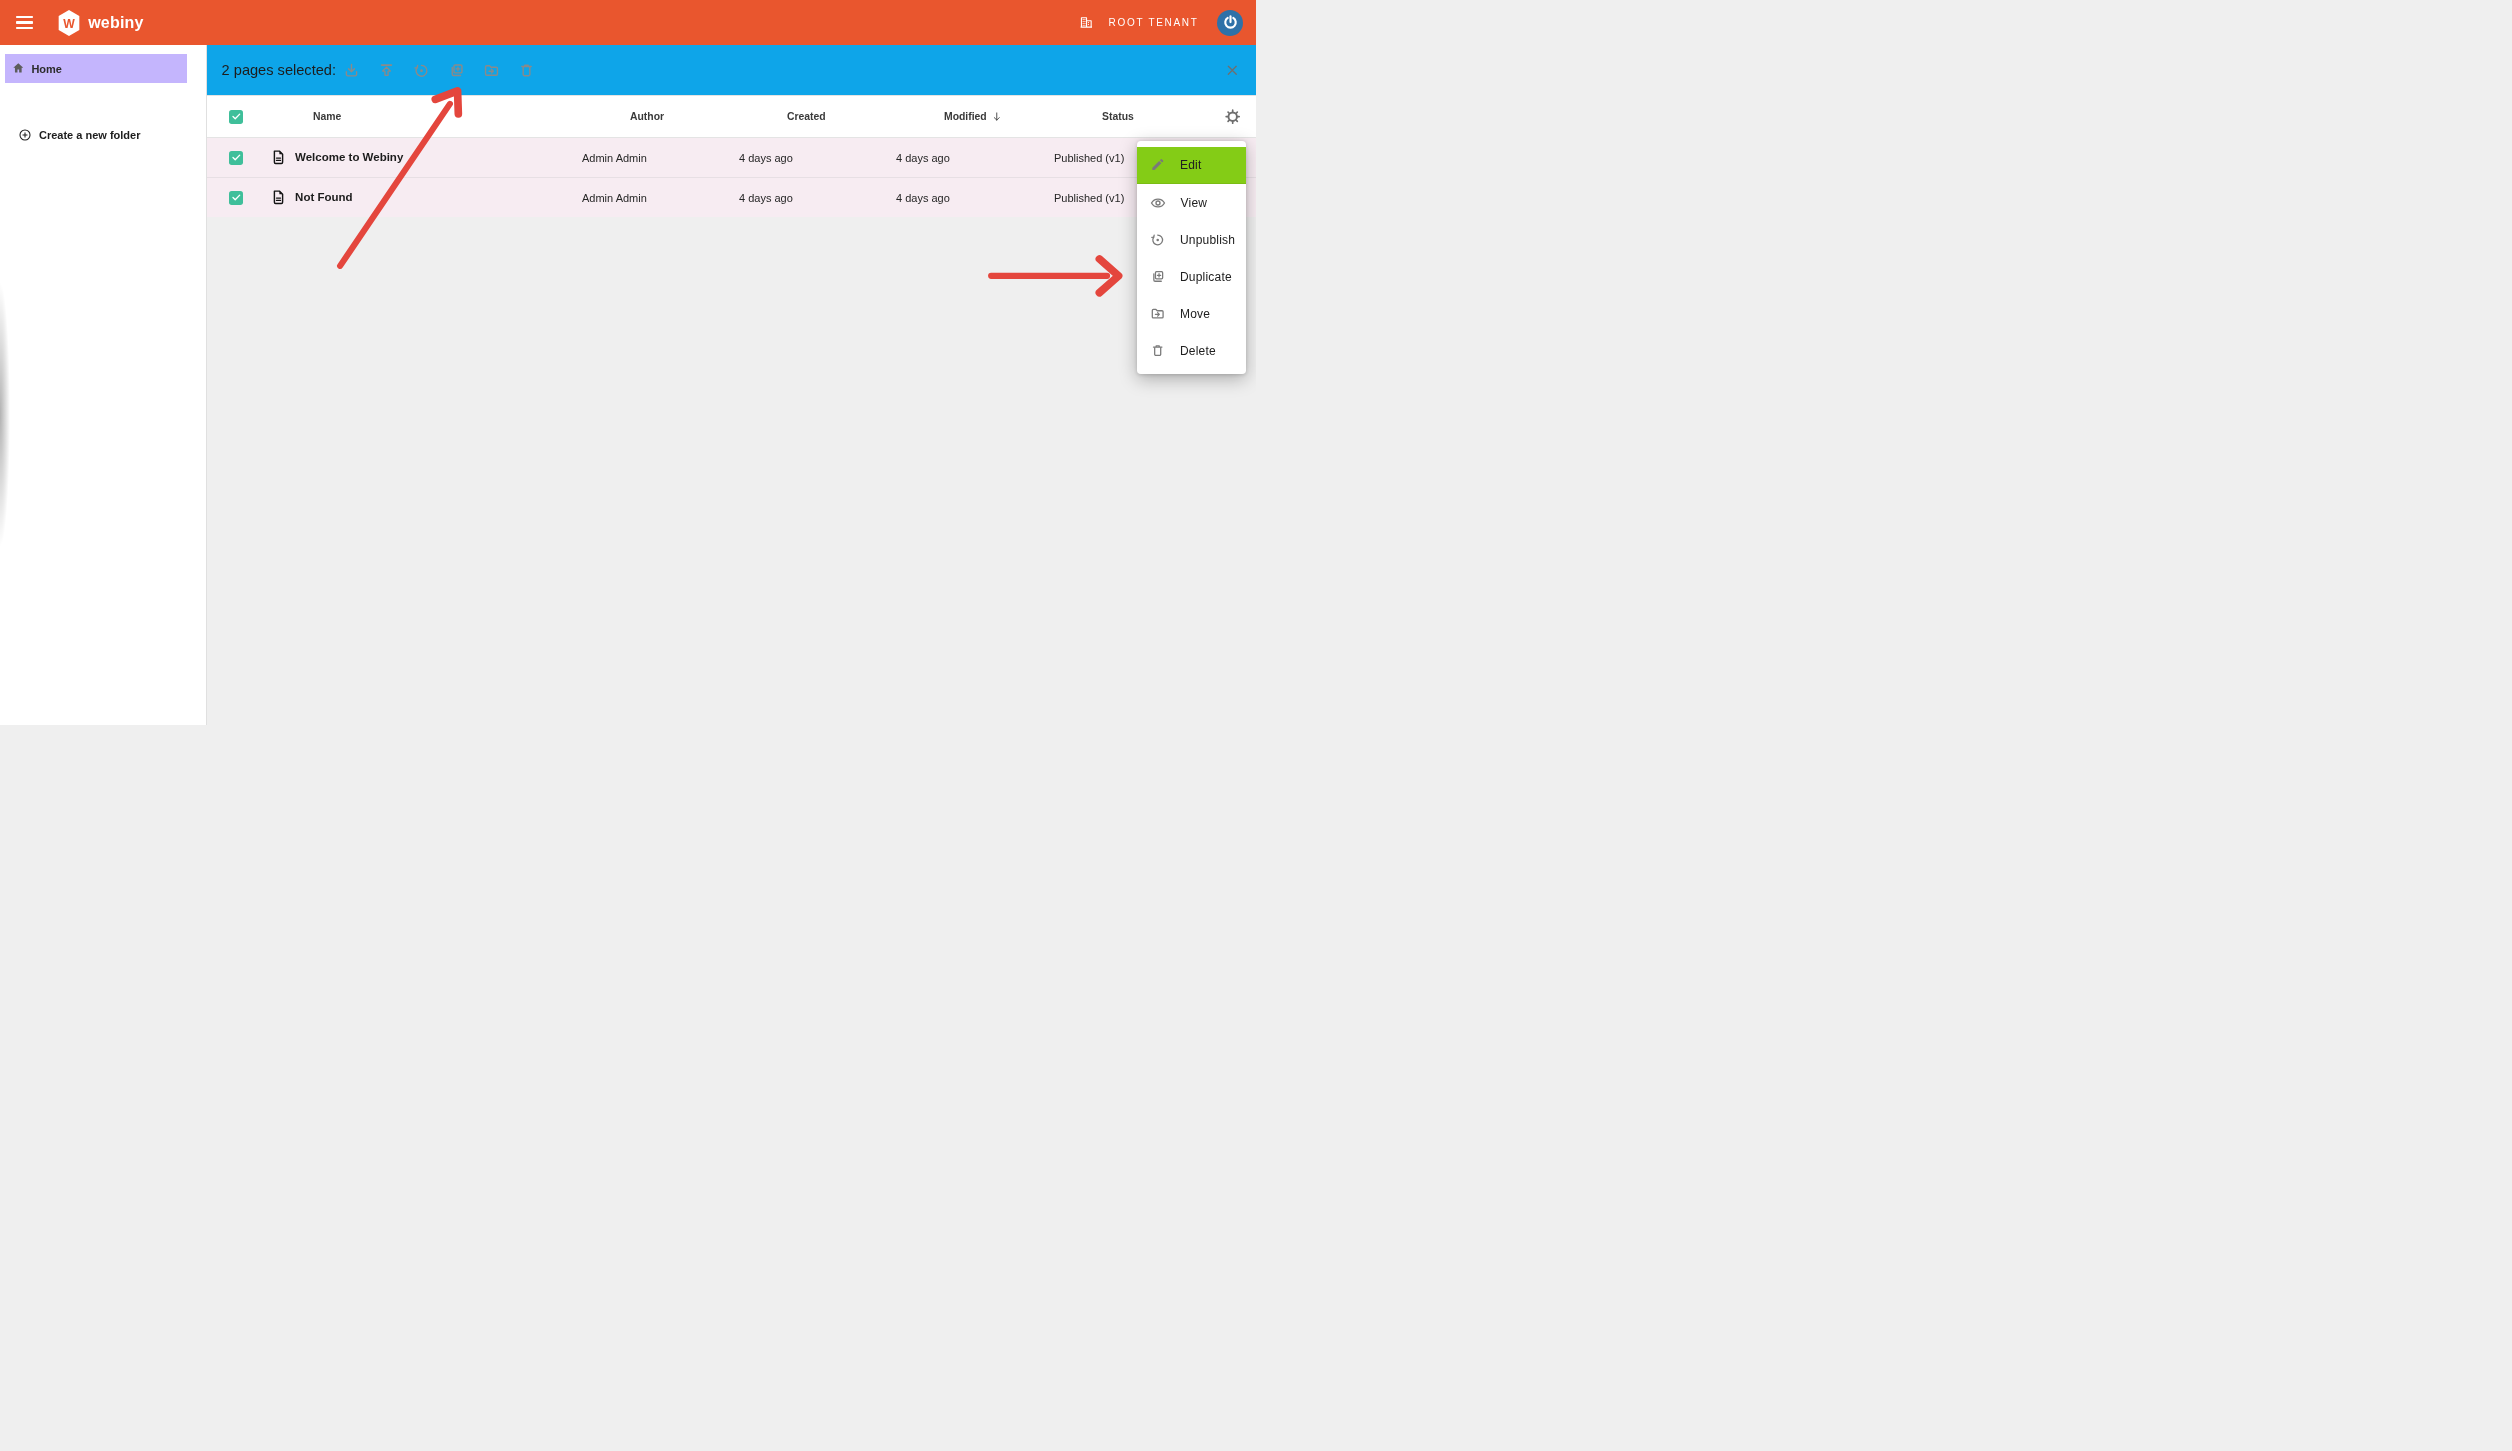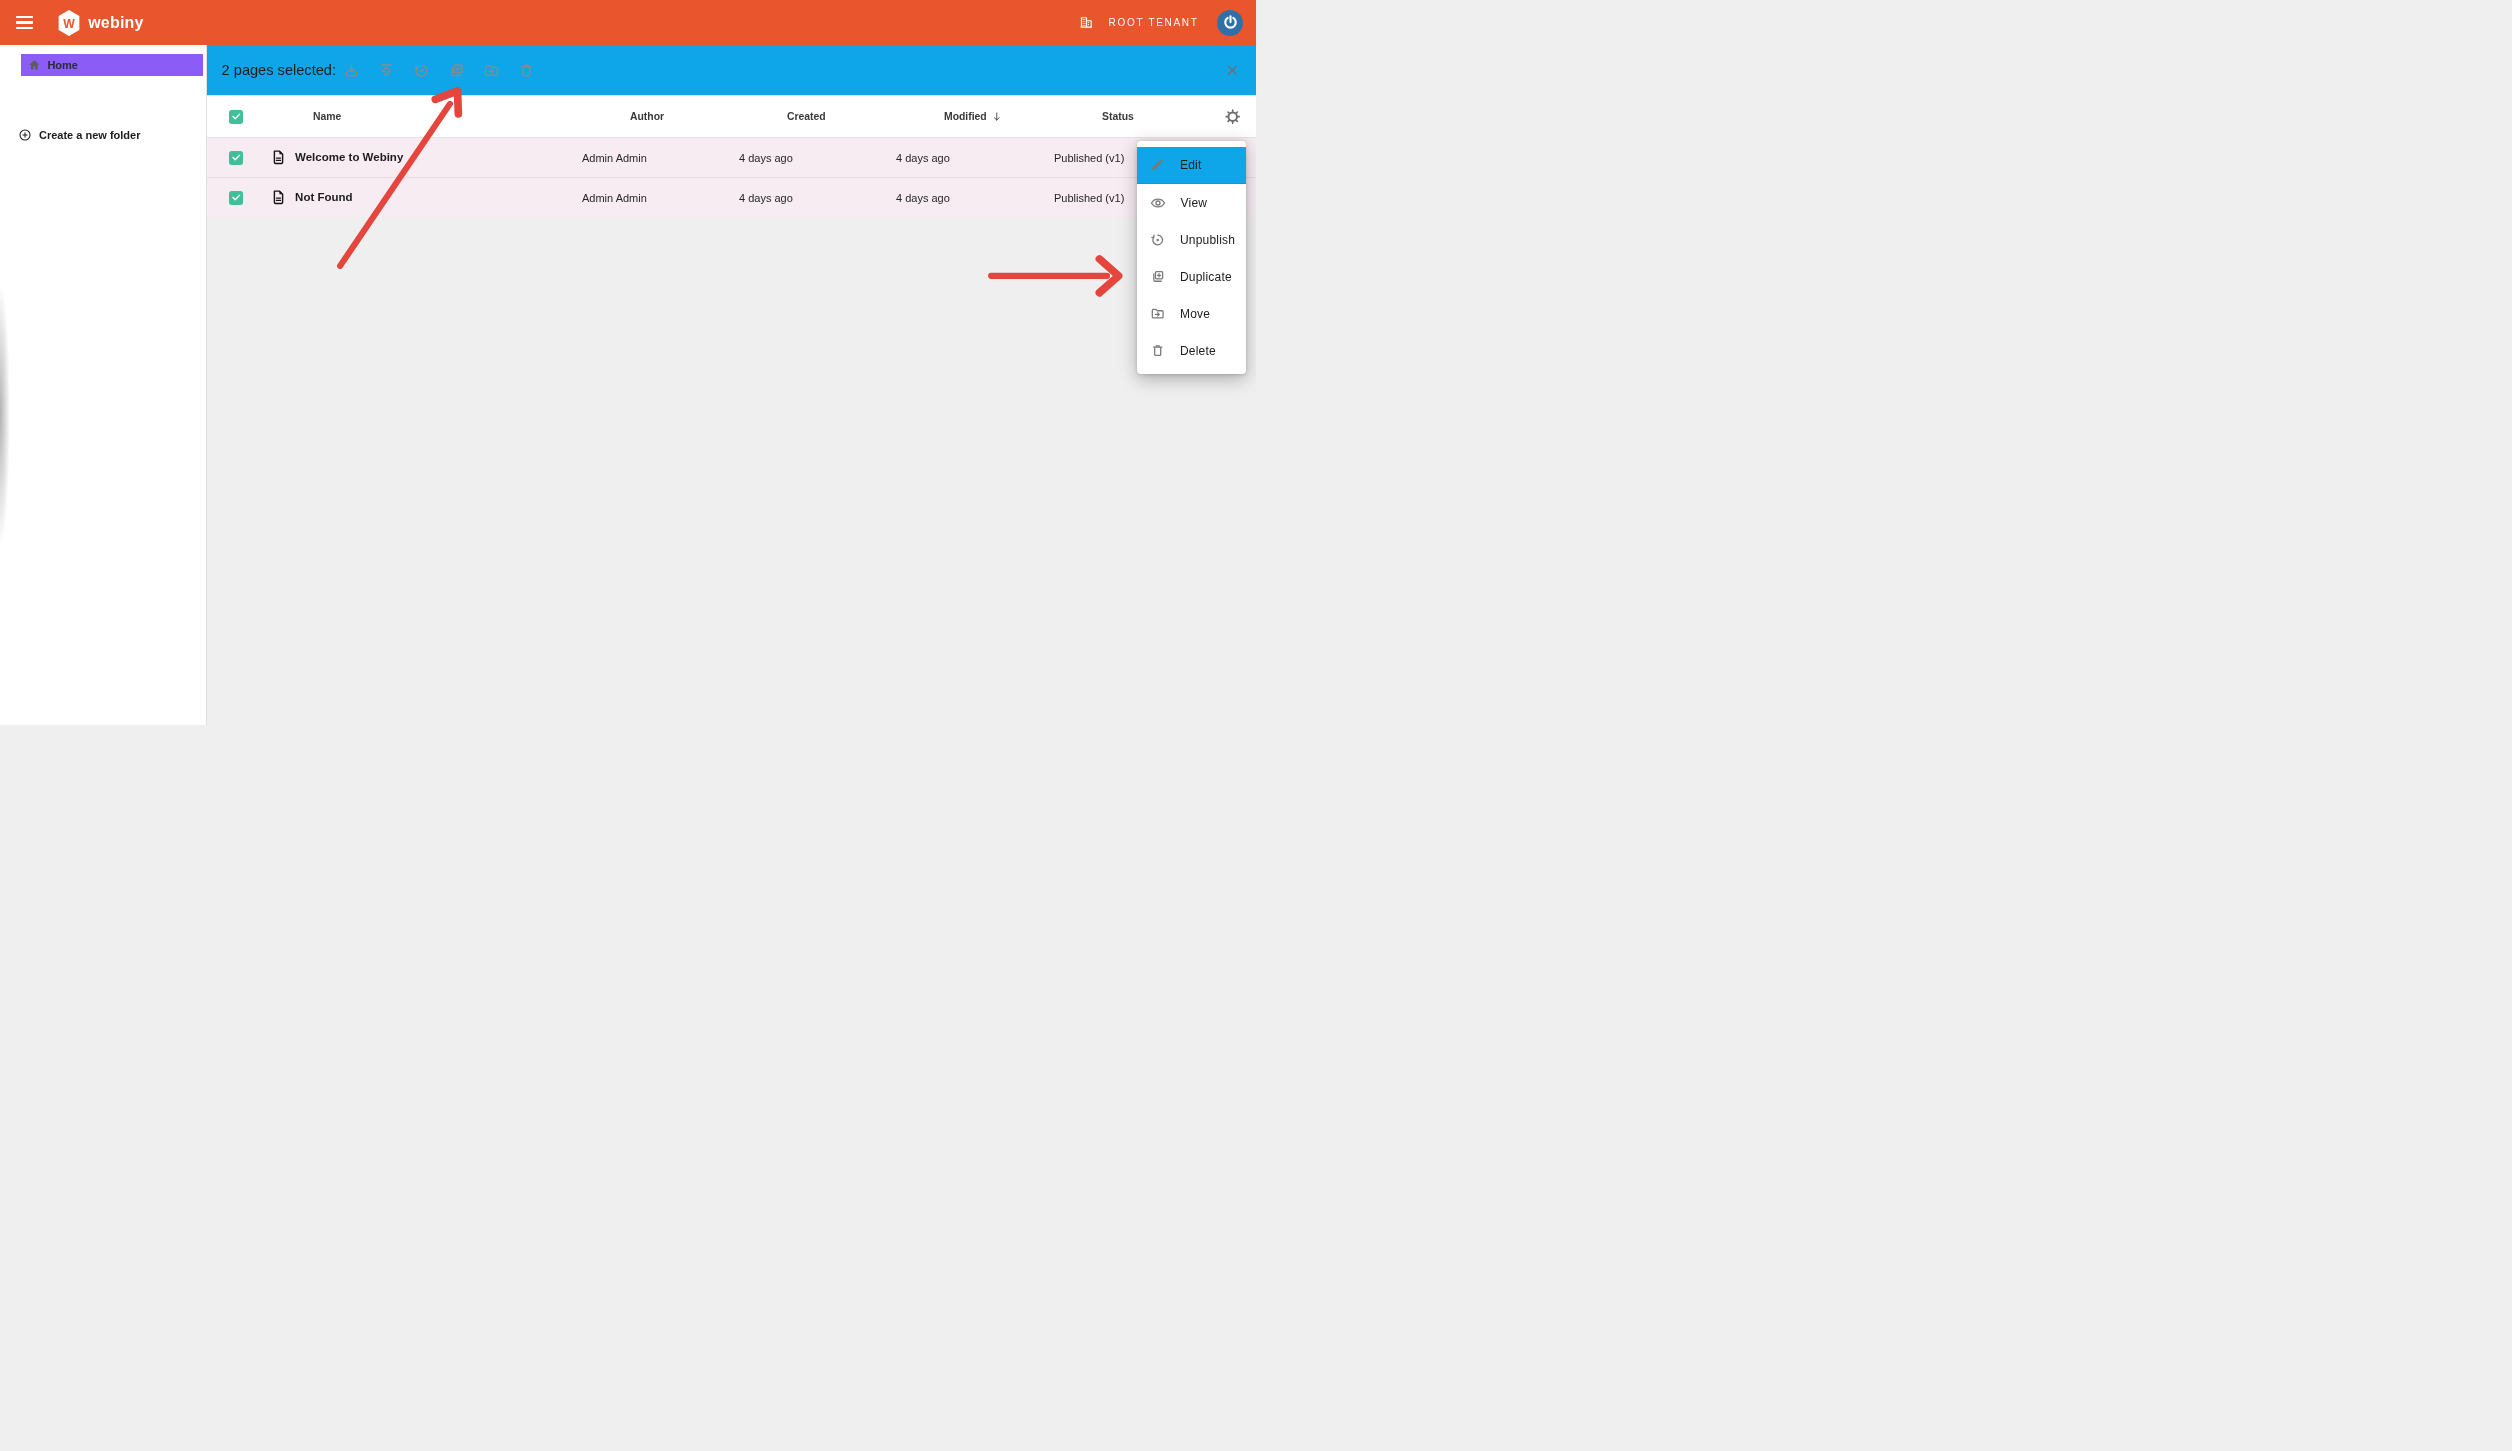--- a/index.html
+++ b/index.html
@@ -13,21 +13,21 @@
   .hamburger span { display:block; width:17px; height:2.3px; background:#fff; border-radius:0.8px; }
   .brand { display:flex; align-items:center; margin-left:17px; gap:7px; }
   .brand-word { color:#fff; font-size:16px; font-weight:700; letter-spacing:0.2px; }
   .topbar-right { margin-left:auto; display:flex; align-items:center; }
   .tenant { display:flex; align-items:center; gap:15px; color:#fff; }
   .tenant-label { font-size:10px; letter-spacing:1.7px; color:#fff; font-weight:400; }
   .avatar { width:26px; height:26px; border-radius:50%; background:#2E71A8; margin-left:18.4px; margin-right:13px; display:flex; align-items:center; justify-content:center; cursor:pointer; }
 
   
   .sidebar { position:absolute; left:0; top:45px; width:207px; height:680px; background:#ffffff; border-right:0.8px solid #e0e0e0; z-index:5; }
-  .side-item-home { position:absolute; left:4.6px; top:9.2px; width:182px; height:22px; background:#8b5cf6; display:flex; align-items:center; cursor:pointer;margin-left:16px; }
+  .side-item-home { position:absolute; left:4.6px; top:9.2px; width:182px; height:29px; background:#c4b5fd; display:flex; align-items:center; cursor:pointer; }
   .side-item-home .icon { margin-left:6.1px; color:#5c5c5c; }
   .side-item-home .lbl { margin-left:6.1px; font-size:11px; font-weight:700; color:#2c2c2c; }
   .side-item-new { position:absolute; left:18px; top:83px; display:flex; align-items:center; cursor:pointer; }
   .side-item-new .icon { color:#1d1d1d; }
   .side-item-new .lbl { margin-left:7px; font-size:11px; font-weight:700; color:#1d1d1d; }
   .left-shadow { position:absolute; left:0; top:230px; width:15.4px; height:369px; background:radial-gradient(ellipse 14px 184px at 0 50%, rgba(0,0,0,0.30), rgba(0,0,0,0) 72%); z-index:6; pointer-events:none; }
 
   
   .content { position:absolute; left:207px; top:45px; width:1049px; height:680px; }
   .toolbar { position:relative; height:51px; background:#0ea5e9; border-bottom:0.8px solid #e3e3e3; display:flex; align-items:center; }
@@ -49,21 +49,21 @@
   .doc { margin-left:5.4px; color:#141414; }
   .row-name { margin-left:7.7px; font-size:11.5px; font-weight:700; color:#1c1c1c; }
   .cell-text { font-size:11px; color:#262626; }
 
   
   .menu { position:absolute; left:1137px; top:141px; width:109px; height:233px; background:#fff; border-radius:3.8px;
           box-shadow:0 4.6px 18.4px rgba(0,0,0,0.28), 0 0.8px 3.8px rgba(0,0,0,0.14); padding:6.1px 0; z-index:20; }
   .menu-item { height:37px; display:flex; align-items:center; cursor:pointer; }
   .menu-item .icon { margin-left:13px; color:#7a7a7a; }
   .menu-item .lbl { margin-left:14.6px; font-size:12px; color:#202020; letter-spacing:0.2px; }
-  .menu-item.hl { background:#0ea5e9; border-bottom:0.8px solid rgba(0,0,0,0.07); }
+  .menu-item.hl { background:#84cc16; border-bottom:0.8px solid rgba(0,0,0,0.07); }
 
   
   .overlay { position:absolute; left:0; top:0; width:1256px; height:726px; z-index:40; pointer-events:none; }
 
   .icon { display:block; }
   svg text { font-family:"Liberation Sans","DejaVu Sans",sans-serif; }
 </style>
 </head>
 <body>
 

